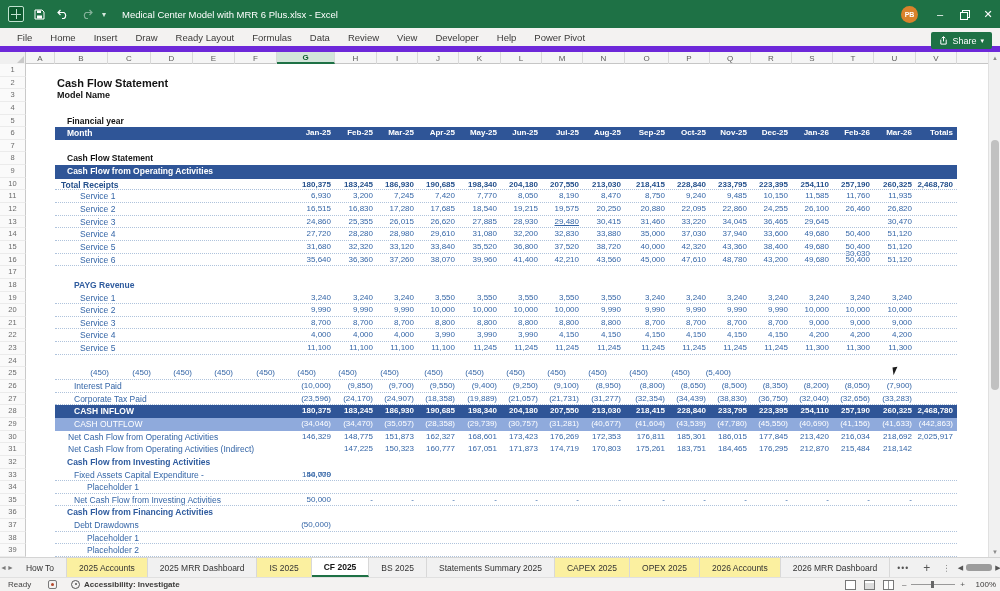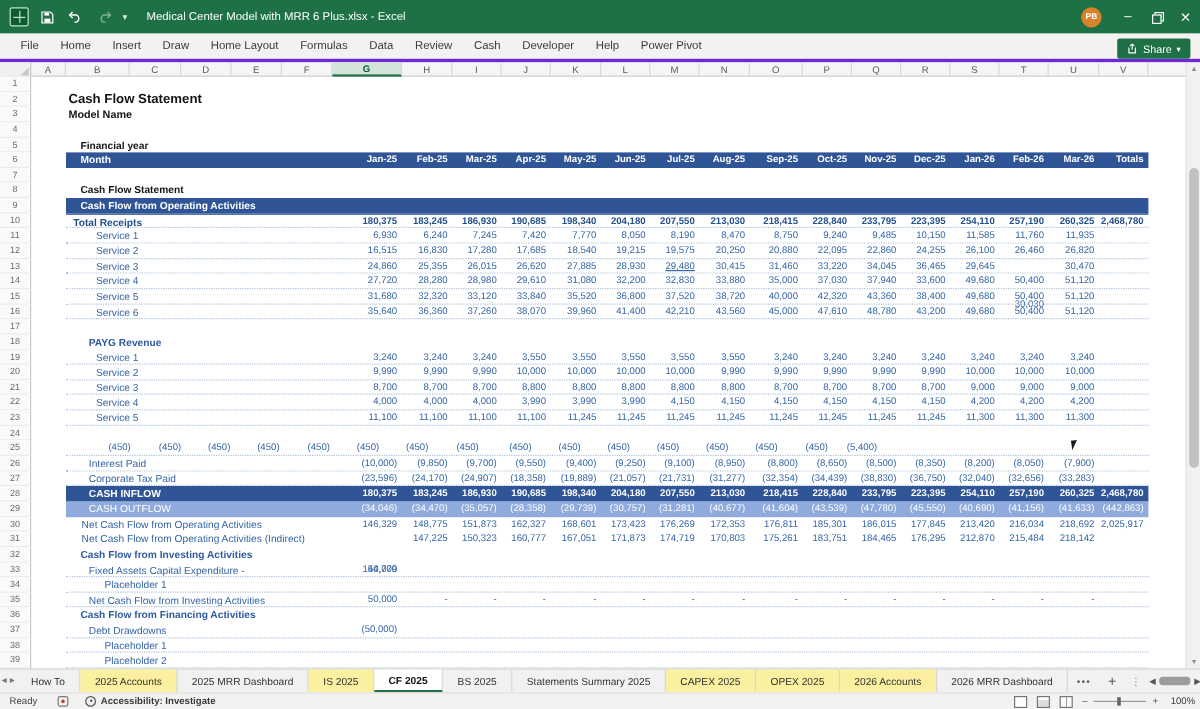--- a/index.html
+++ b/index.html
@@ -20,21 +20,21 @@
   .title-text { margin-left:16px; font-size:9.5px; color:#fff; white-space:nowrap; }
   .searchbox { position:absolute; left:383px; top:5px; width:242px; height:18px; background:rgba(255,255,255,.18); border:1px solid rgba(255,255,255,.30); border-radius:2px; display:flex; align-items:center; gap:6px; padding-left:8px; font-size:9px; color:#E3EFE8; }
   .tb-right { position:absolute; right:0; top:0; height:28px; display:flex; align-items:center; }
   .avatar { width:17px; height:17px; border-radius:50%; background:#D9822B; color:#fff; font-size:7px; font-weight:bold; display:flex; align-items:center; justify-content:center; margin-right:10px; }
   .winbtn { width:24px; height:28px; display:flex; align-items:center; justify-content:center; color:#fff; font-size:11px; }
   .restore { width:8px; height:8px; position:relative; }
   .restore:before { content:""; position:absolute; left:2px; top:0; width:6px; height:6px; border:1px solid #fff; }
   .restore:after { content:""; position:absolute; left:0; top:2px; width:6px; height:6px; border:1px solid #fff; background:#1E7145; }
 
   
-  .ribbon { position:absolute; left:0; top:28px; width:1000px; height:24px; background:#F3F2F1; border-bottom:3px solid #6d28d9; display:flex; align-items:center; }
+  .ribbon { position:absolute; left:0; top:28px; width:1000px; height:24px; background:#F3F2F1; border-bottom:6px solid #6d28d9; display:flex; align-items:center; }
   .rtab { font-size:9.5px; color:#3b3a39; padding:0 9px; height:24px; display:flex; align-items:center; white-space:nowrap; }
   .share-btn { position:absolute; right:8px; top:4px; height:17px; background:#1E7145; color:#fff; border-radius:2px; font-size:9px; display:flex; align-items:center; gap:4px; padding:0 8px; }
 
   
   .colheaders { position:absolute; left:0; top:52px; width:988px; height:12px; display:flex; background:#F5F5F5; border-bottom:1px solid #C6C6C6; font-size:8px; color:#5a5a5a; }
   .corner { width:26px; height:12px; border-right:1px solid #C6C6C6; background:#F0F0F0; position:relative; }
   .corner:after { content:""; position:absolute; right:1px; bottom:1px; border-left:7px solid transparent; border-bottom:7px solid #C9C9C9; }
   .ch { height:12px; display:flex; align-items:center; justify-content:center; border-right:1px solid #D8D8D8; }
   .ch.sel { background:#D3E5DA; border-bottom:2px solid #1E7145; color:#0E5C30; font-weight:bold; }
 
@@ -137,25 +137,25 @@
       <div class="winbtn">✕</div>
     </div>
   </div>
 
   <div class="ribbon">
     <div id="ribbon-tabs" style="display:flex; padding-left:8px;">
         <div class="rtab">File</div>
         <div class="rtab">Home</div>
         <div class="rtab">Insert</div>
         <div class="rtab">Draw</div>
-        <div class="rtab">Home Layout</div>
+        <div class="rtab">Ready Layout</div>
         <div class="rtab">Formulas</div>
         <div class="rtab">Data</div>
         <div class="rtab">Review</div>
-        <div class="rtab">Cash</div>
+        <div class="rtab">View</div>
         <div class="rtab">Developer</div>
         <div class="rtab">Help</div>
         <div class="rtab">Power Pivot</div>
       </div>
     <div class="share-btn">
       <svg width="9" height="9" viewBox="0 0 10 10">
           <path d="M5 6V1M3 2.5 5 .8l2 1.7" fill="none" stroke="#fff" stroke-width="1.1"></path>
           <path d="M2 4v5h6V4" fill="none" stroke="#fff" stroke-width="1.1"></path>
         </svg>
       <span>Share</span>
@@ -293,21 +293,21 @@
           <div class="val" style="width: 42px;">260,325</div>
           <div class="val" style="width: 41px;">2,468,780</div>
         </div>
       </div>
       <div class="xrow st-detail">
         <div class="rn">11</div>
         <div class="agap"></div>
         <div class="band">
           <div class="lbl" style="padding-left: 25px;">Service 1</div>
           <div class="val" style="width: 58px;">6,930</div>
-          <div class="val" style="width: 42px;">6,240</div>
+          <div class="val" style="width: 42px;">3,200</div>
           <div class="val" style="width: 41px;">7,245</div>
           <div class="val" style="width: 41px;">7,420</div>
           <div class="val" style="width: 42px;">7,770</div>
           <div class="val" style="width: 41px;">8,050</div>
           <div class="val" style="width: 41px;">8,190</div>
           <div class="val" style="width: 42px;">8,470</div>
           <div class="val" style="width: 44px;">8,750</div>
           <div class="val" style="width: 41px;">9,240</div>
           <div class="val" style="width: 41px;">9,485</div>
           <div class="val" style="width: 41px;">10,150</div>

